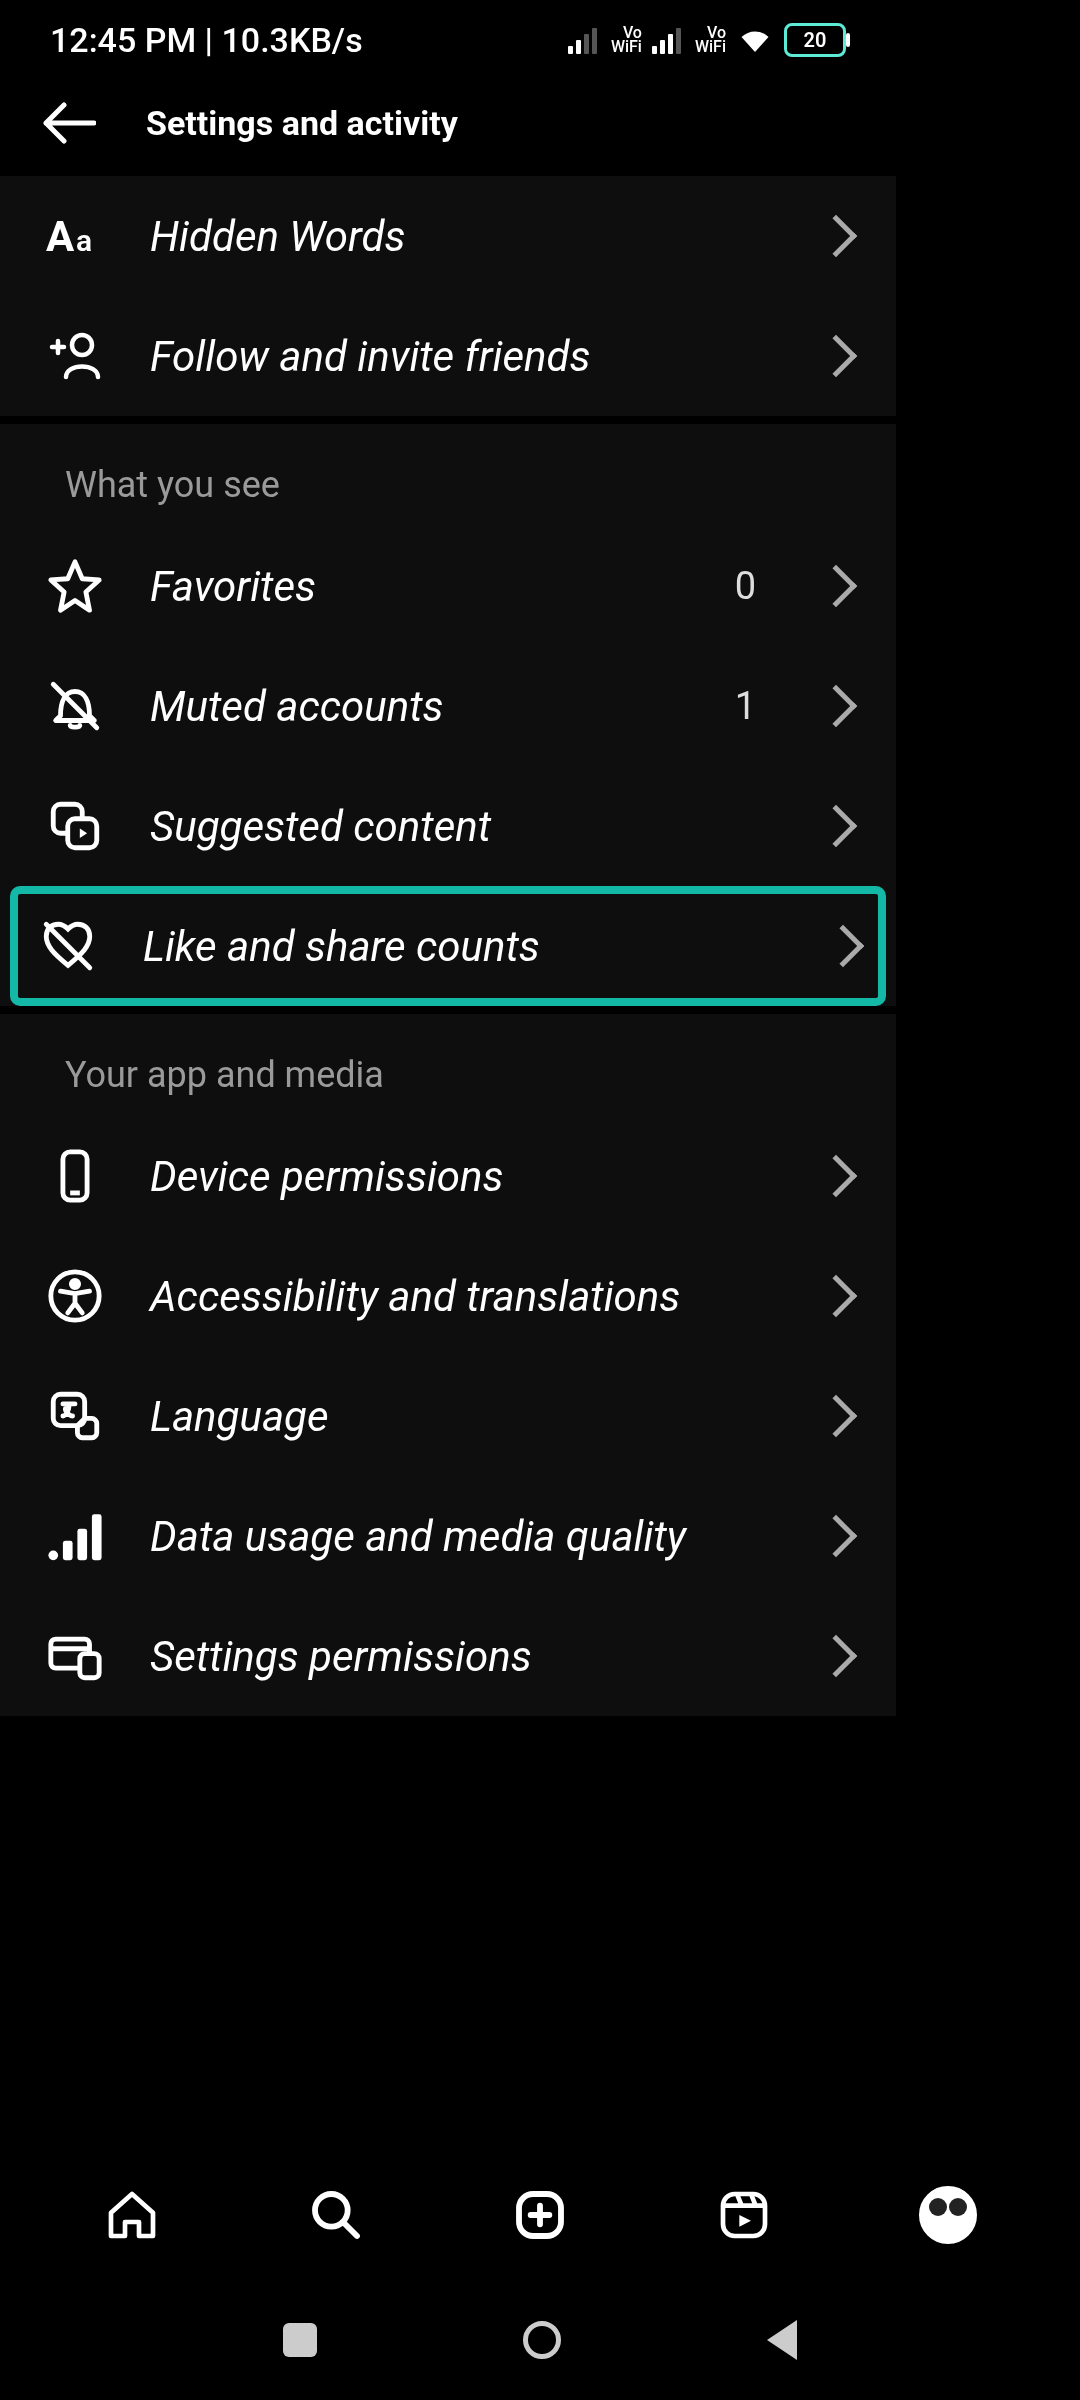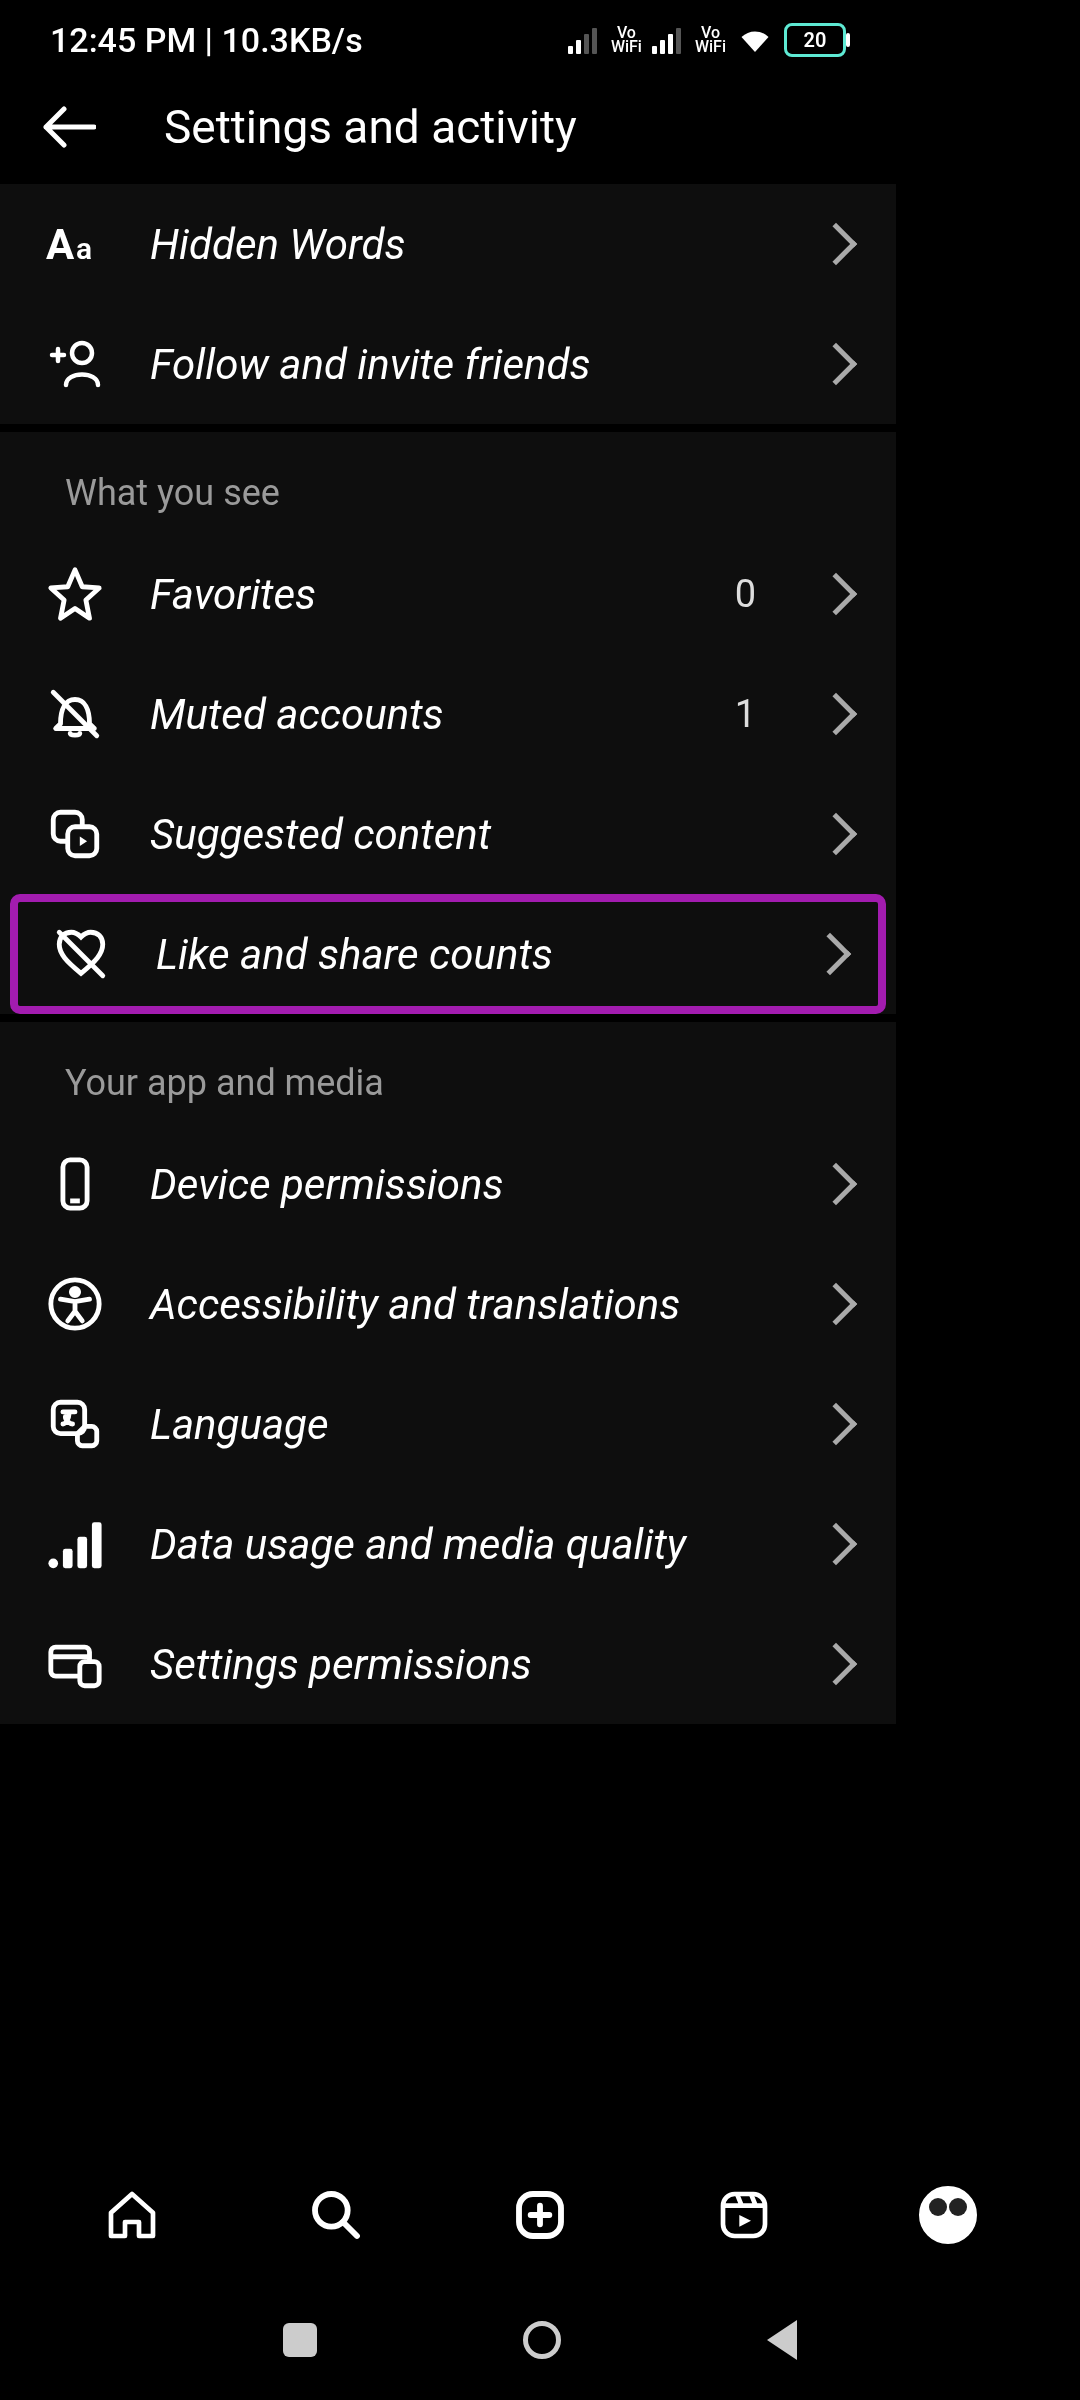--- a/index.html
+++ b/index.html
@@ -23,53 +23,53 @@
     padding: 18px 50px;
     height: 80px;
     font-size: 34px;
     font-weight: 500;
   }
   .status-right { display:flex; align-items:center; gap:10px; }
   .sig { display:inline-flex; align-items:flex-end; gap:3px; height:28px; }
   .sig span { width:5px; background:#fff; border-radius:1px; }
   .sig span.o { background:#555; }
   .sig .b1{height:8px}.sig .b2{height:14px}.sig .b3{height:20px}.sig .b4{height:26px}
-  .vowifi { font-size:16px; line-height:14px; text-align:center; margin-left:4px; }
+  .vowifi { font-size:16px; line-height:14px; text-align:right; margin-left:4px; }
   .batt { border:3px solid #5eead4; border-radius:8px; width:62px; height:34px; position:relative; display:flex; align-items:center; justify-content:center; font-size:20px; font-weight:600; }
   .batt:after { content:""; position:absolute; right:-7px; width:4px; height:14px; background:#fff; border-radius:2px; }
   .header {
     display:flex;
     align-items:center;
     padding: 20px 40px 30px;
     gap: 50px;
   }
-  .header-title { font-size: 46px; font-weight:400;margin-left:18px; }
+  .header-title { font-size: 34px; font-weight:700; }
   .back-btn { display:flex; align-items:center; }
   .section { background:#0e0e0e; border-bottom: 8px solid #000; }
   .section-title {
     color:#9a9a9a;
     font-size:36px;
     font-weight:400;
     padding: 40px 65px 20px;
   }
   .row {
     display:flex;
     align-items:center;
     padding: 30px 45px;
     gap: 45px;
   }
   .row .ic { width:60px; height:60px; display:flex; align-items:center; justify-content:center; flex-shrink:0; }
   .row .label { flex:1; font-size:42px; font-weight:400;font-style:italic; }
   .row .value { font-size:38px; color:#ddd; margin-right:20px; }
   .chev { width:30px; height:30px; border-top:5px solid #aaa; border-right:5px solid #aaa; transform:rotate(45deg); flex-shrink:0; }
   .highlighted {
-    border:8px solid #a21caf;
+    border:8px solid #14b8a6;
     border-radius:10px;
     margin: 0 10px;
-    padding: 22px 33px;
+    padding: 22px 20px;
   }
   .bottom-nav {
     position:absolute;
     bottom:130px;
     left:0; right:0;
     height:110px;
     display:flex;
     justify-content:space-around;
     align-items:center;
     padding: 0 30px;

